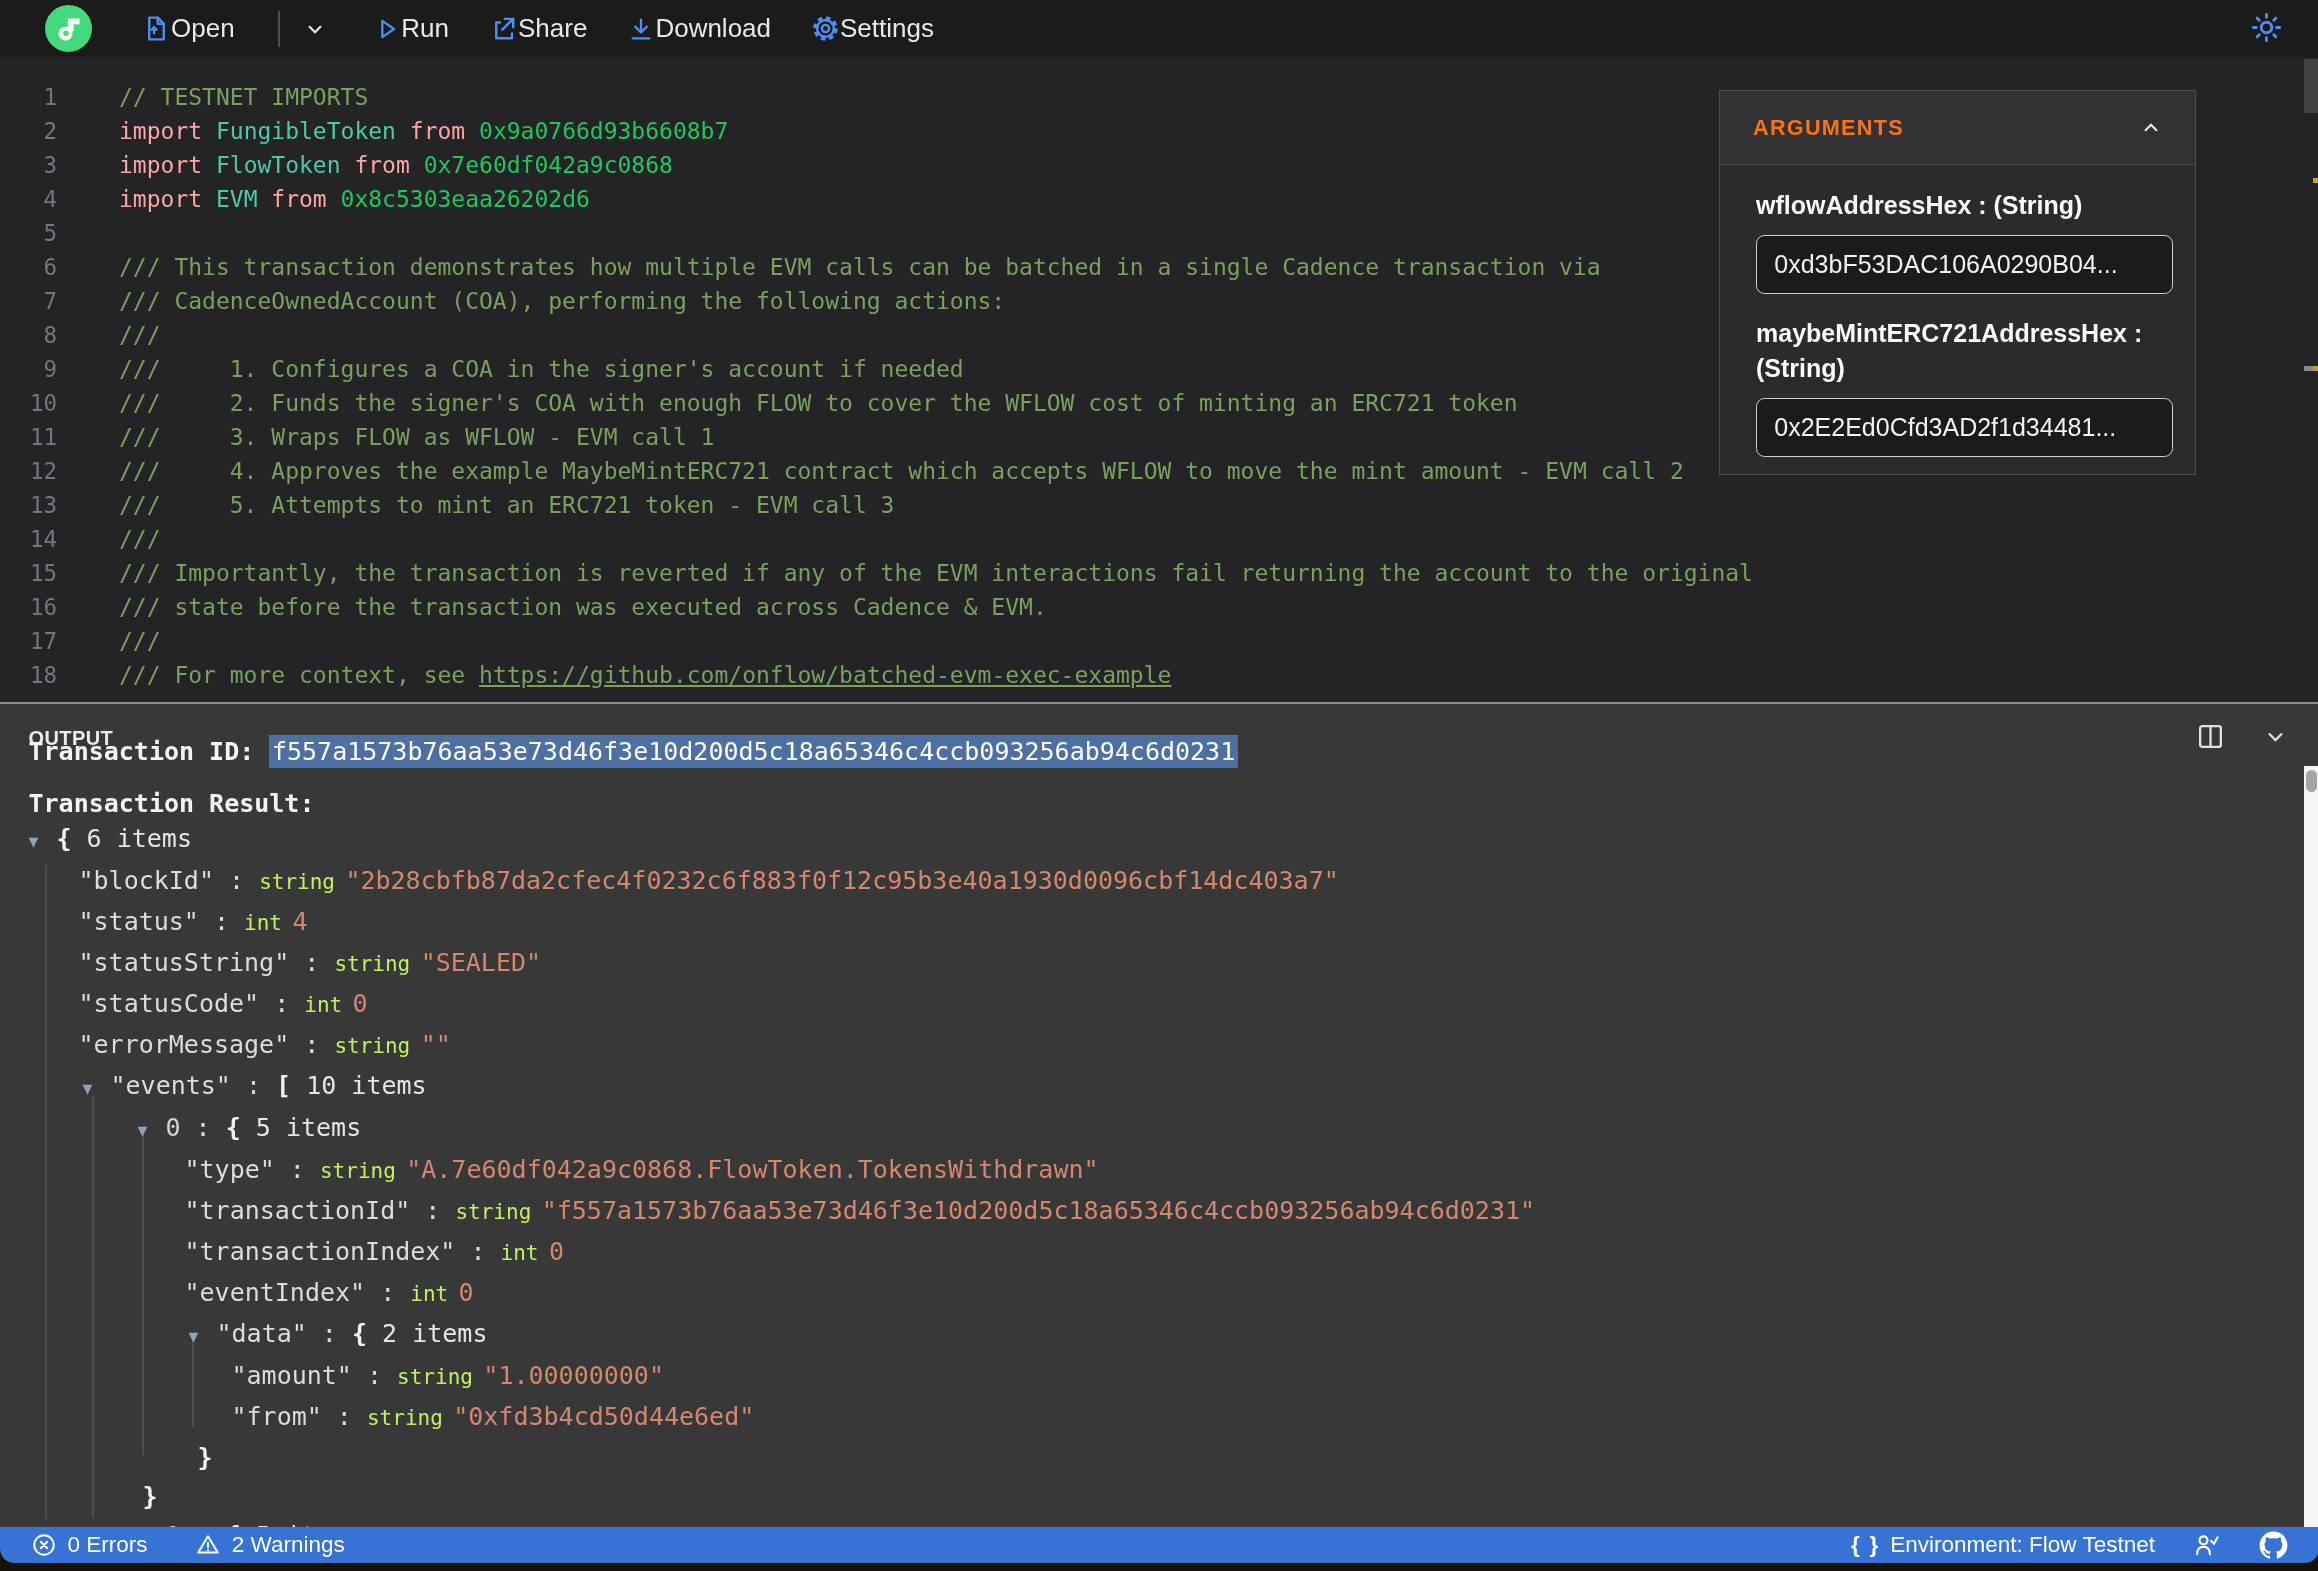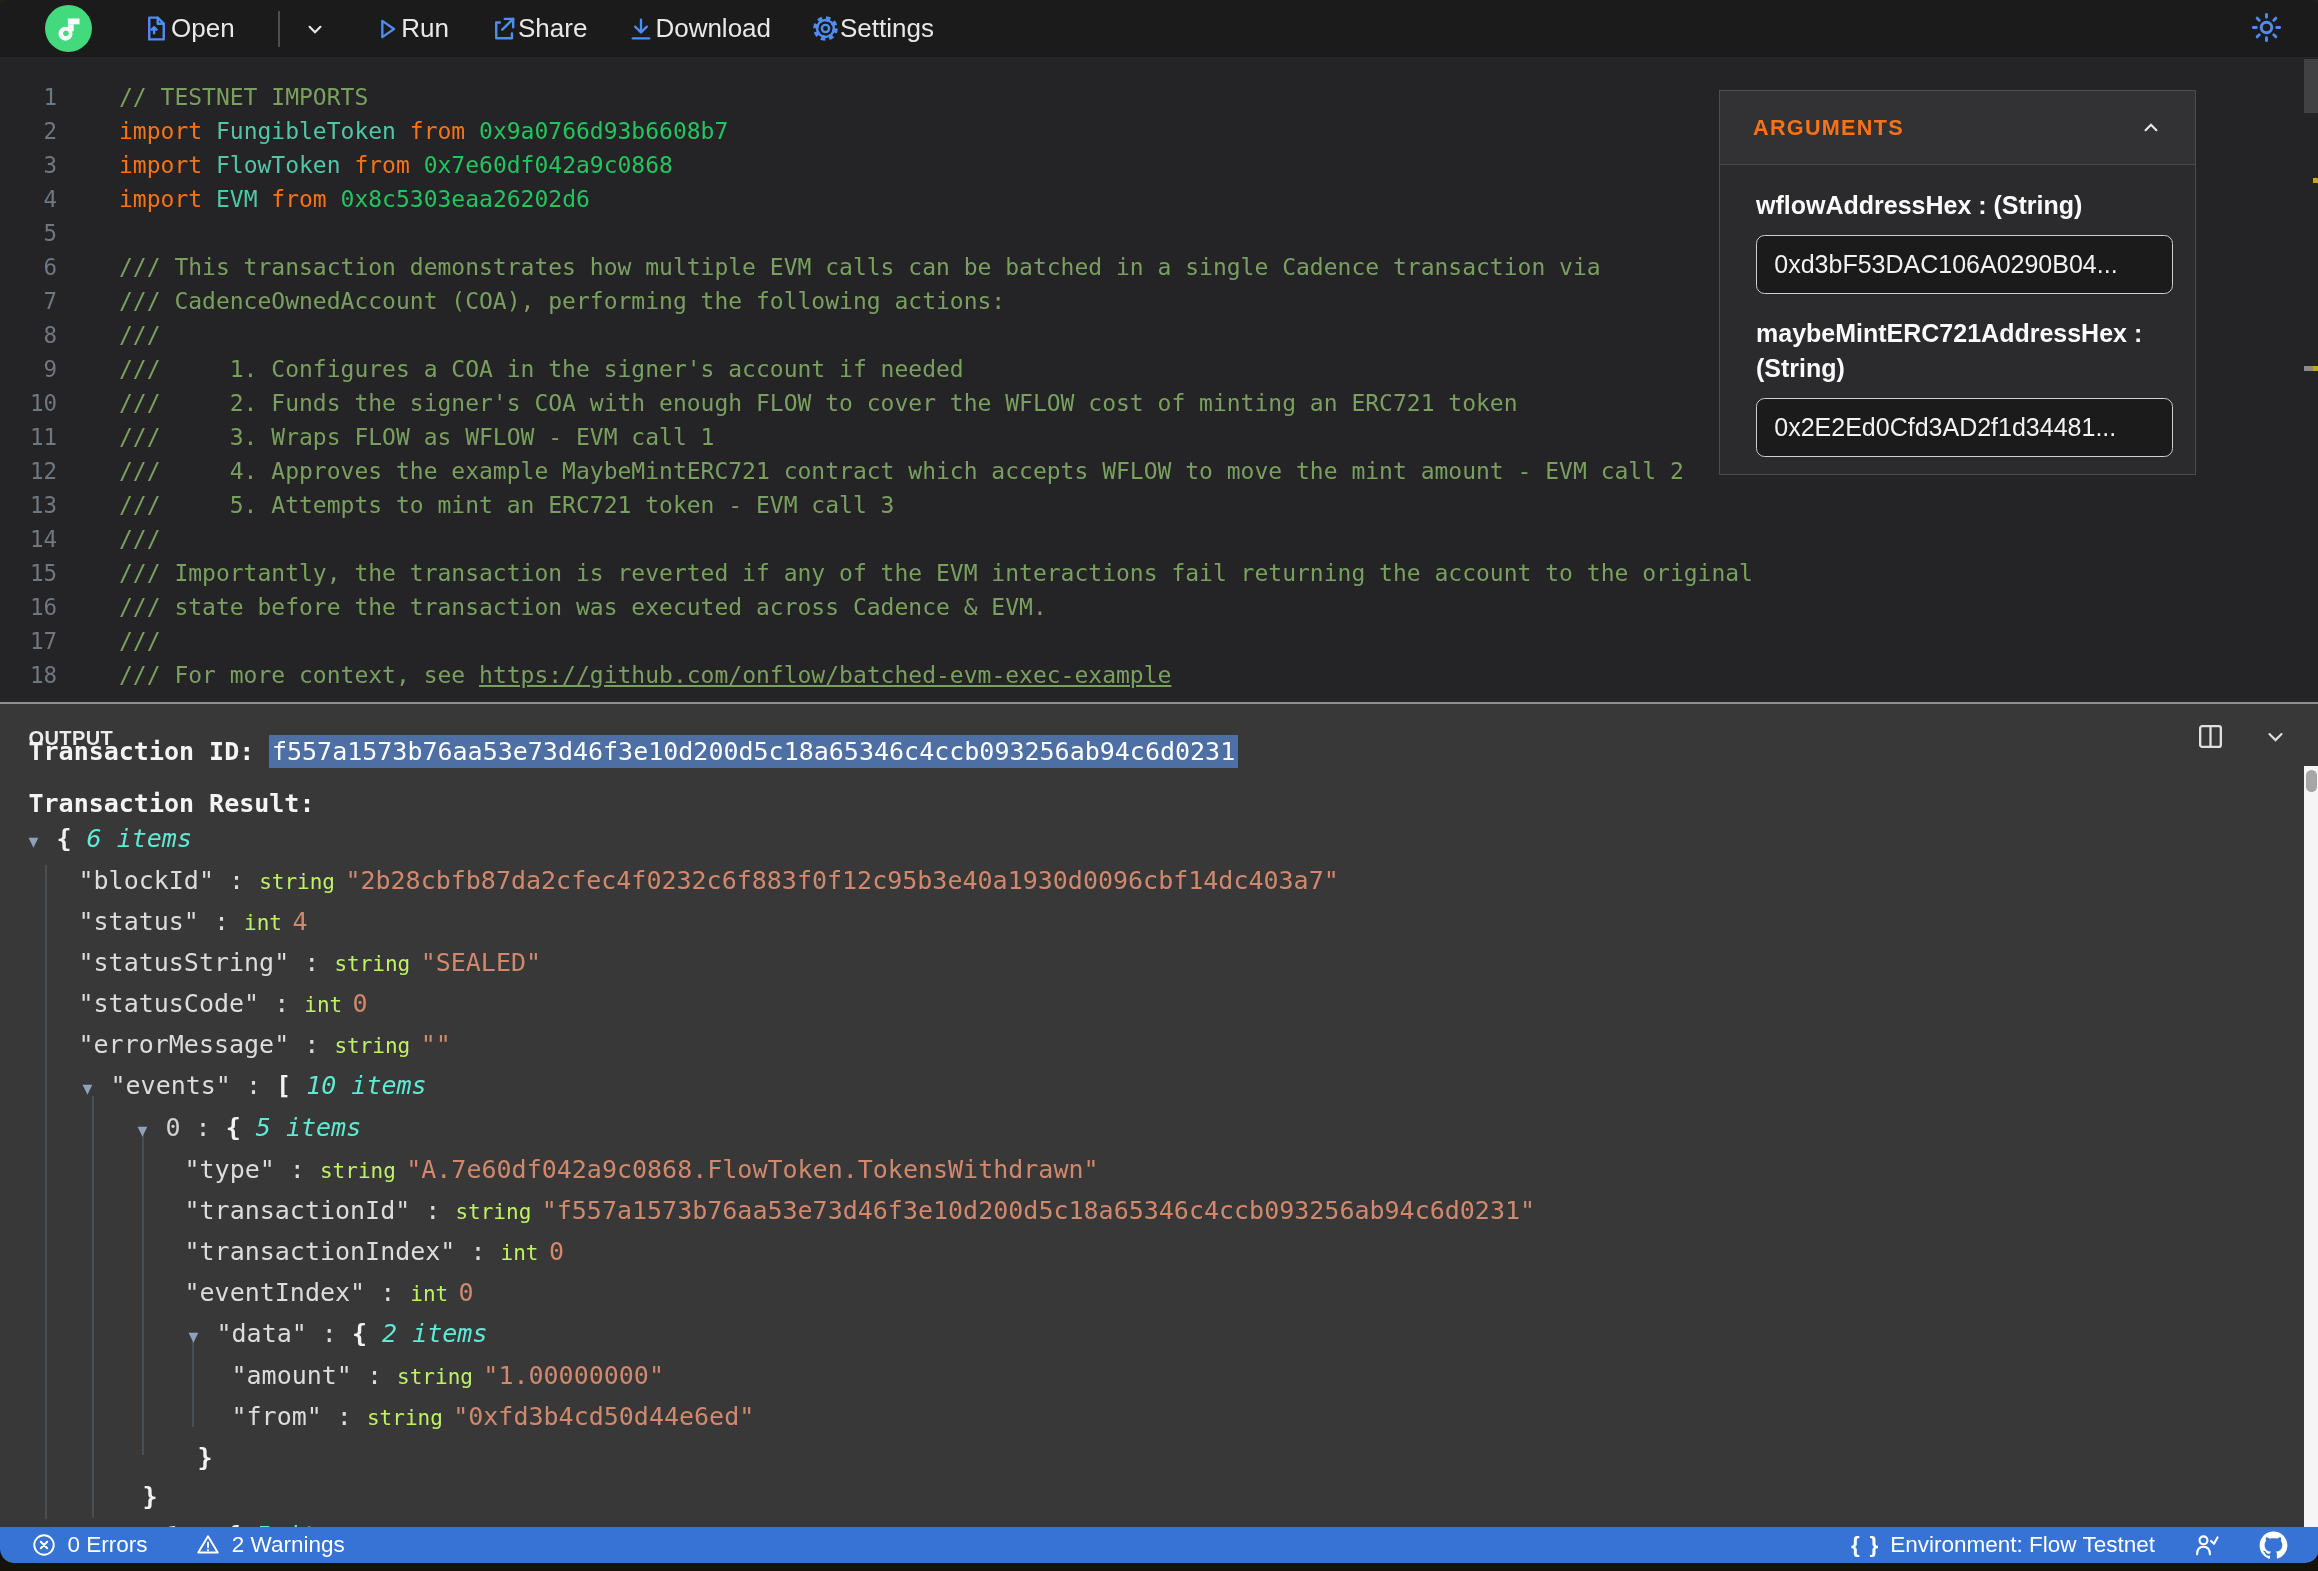--- a/index.html
+++ b/index.html
@@ -28,21 +28,21 @@
   
   .editor{
     position:absolute;left:0;top:57px;width:2319px;height:645px;
     background:#242426;overflow:hidden;font-family:"DejaVu Sans Mono",monospace;font-size:23px;
   }
   .code-lines{padding-top:22.5px;}
   .code-line{line-height:34px;white-space:pre;}
   .lnum{display:inline-block;width:57px;text-align:right;color:#6f7780;font-size:22.5px;}
   .lcode{margin-left:62px;white-space:pre;}
   .t-com{color:#79a05e;}
-  .t-kw{color:#f97316;margin-top:20px;}
+  .t-kw{color:#fca5a5;margin-top:20px;}
   .t-type{color:#4fc8a8;}
   .t-addr{color:#22c55e;}
   .t-link{color:#79a05e;text-decoration:underline;}
   
   .ed-thumb{position:absolute;right:0;top:1.7px;width:14.7px;height:54px;background:#414144;}
   .ed-mark-y1{position:absolute;right:0;top:121px;width:6px;height:5.2px;background:#c3a22c;}
   .ed-mark-g{position:absolute;right:6px;top:309px;width:8.6px;height:5.2px;background:#8a8a8a;}
   .ed-mark-y2{position:absolute;right:0;top:309px;width:6px;height:5.2px;background:#c3a22c;}
   
   .args{
@@ -69,21 +69,21 @@
   }
   .out-title{position:absolute;left:28.5px;top:22.5px;color:#ececec;font-family:"Liberation Sans",sans-serif;font-size:20px;font-weight:bold;letter-spacing:0.4px;}
   .out-hdr-icons{position:absolute;right:29px;top:17.3px;display:flex;gap:35px;align-items:center;}
   .out-content{position:absolute;left:28.5px;top:0;right:21px;padding-top:32px;}
   .out-row{white-space:pre;line-height:39px;font-size:25px;color:#dcdcdc;}
   .out-row.txline{line-height:31px;}
   .tri{display:inline-block;width:28px;color:#8da3bd;font-size:16.4px;}
   .t-b{font-weight:bold;color:#f4f4f4;}
   .t-hl{background:#4e6fa3;color:#ffffff;padding:1.7px 2.6px;}
   .t-brace{color:#f2f2f2;font-weight:bold;}
-  .t-itm{color:#5eead4;font-style:italic;}
+  .t-itm{color:#e5e5e5;}
   .t-k{color:#dcdcdc;}
   .t-typ{color:#bef264;font-size:21px;margin-right:10.4px;}
   .t-s{color:#d1886c;}
   .t-i{color:#d1886c;}
   .t-idx{color:#d3d3d3;}
   .guide{position:absolute;width:1.7px;background:#4b4e51;}
   .g1{left:45px;top:161px;height:654px;}
   .g2{left:92px;top:392px;height:422px;}
   .g3{left:142px;top:431px;height:320px;}
   .g4{left:192px;top:634px;height:89px;}

